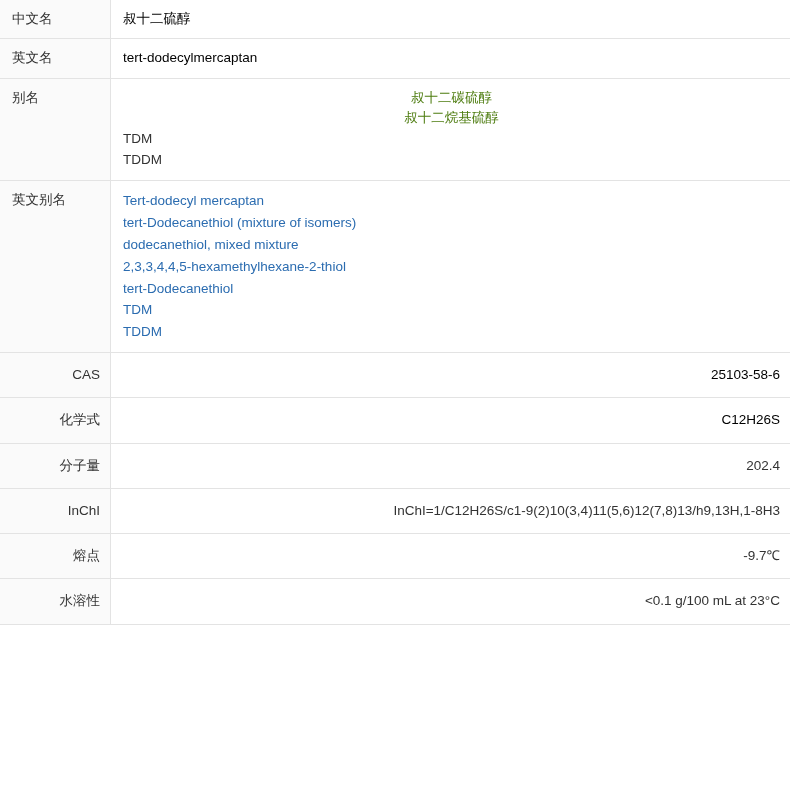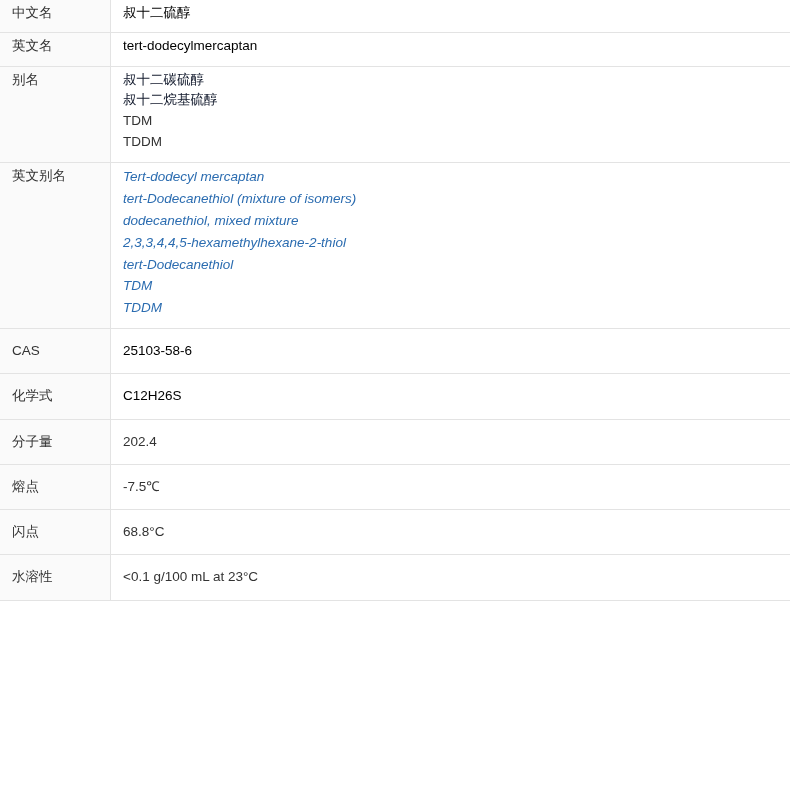--- a/index.html
+++ b/index.html
@@ -19,21 +19,21 @@
     width: 790px;
     margin: 0;
     border-collapse: collapse;
     table-layout: fixed;
   }
   .chem-table tr {
     border-bottom: 1px solid #e3e3e3;
   }
   .chem-table td {
     vertical-align: top;
-    padding: 3px 10px 9px 12px;
+    padding: 9px 10px 9px 12px;
     line-height: 1.5;
     margin-left: 24px;
   }
   .label-cell {
     width: 88px;
     background: #fafafa;
     color: #333333;
     border-right: 1px solid #e3e3e3;
     font-size: 13.5px;
     white-space: nowrap;
@@ -44,41 +44,41 @@
     word-break: break-word;
   }
   .value-link {
     color: #000000;
   }
   .alias-line {
     display: block;
     line-height: 1.55;
   }
   .alias-line.link {
-    color: #0f172a;
+    color: #4d7c0f;
+    text-align: center;
   }
   .alias-line.plain {
     color: #333333;
   }
   .en-alias-line {
     display: block;
     line-height: 1.62;
     color: #2b6cb0;
-    font-style: italic;
   }
   .tall-cell {
     padding-top: 11px;
     padding-bottom: 11px;
   }
   sup {
     font-size: 0.72em;
     vertical-align: super;
     line-height: 0;
   }
-  .row-tall td { padding-top: 12px; padding-bottom: 12px; }
+  .row-tall td { padding-top: 12px; padding-bottom: 12px; text-align: right; }
 </style>
 </head>
 <body>
 
 <table class="chem-table">
   <tbody>
     <tr>
       <td class="label-cell">中文名</td>
       <td class="value-cell">
         <span class="value-link">叔十二硫醇</span>
@@ -128,32 +128,32 @@
       <td class="value-cell">
         <span class="value-link">C12H26S</span>
       </td>
     </tr>
 
     <tr class="row-tall">
       <td class="label-cell">分子量</td>
       <td class="value-cell">202.4</td>
     </tr>
 
+    <tr class="row-tall">
+      <td class="label-cell">InChI</td>
+      <td class="value-cell">InChI=1/C12H26S/c1-9(2)10(3,4)11(5,6)12(7,8)13/h9,13H,1-8H3</td>
+    </tr>
 
 
     <tr class="row-tall">
       <td class="label-cell">熔点</td>
-      <td class="value-cell">-7.5℃</td>
+      <td class="value-cell">-9.7℃</td>
     </tr>
 
 
-    <tr class="row-tall">
-      <td class="label-cell">闪点</td>
-      <td class="value-cell">68.8°C</td>
-    </tr>
 
     <tr class="row-tall">
       <td class="label-cell">水溶性</td>
       <td class="value-cell">&lt;0.1 g/100 mL at 23°C</td>
     </tr>
 
   </tbody>
 </table>
 
 </body></html>

